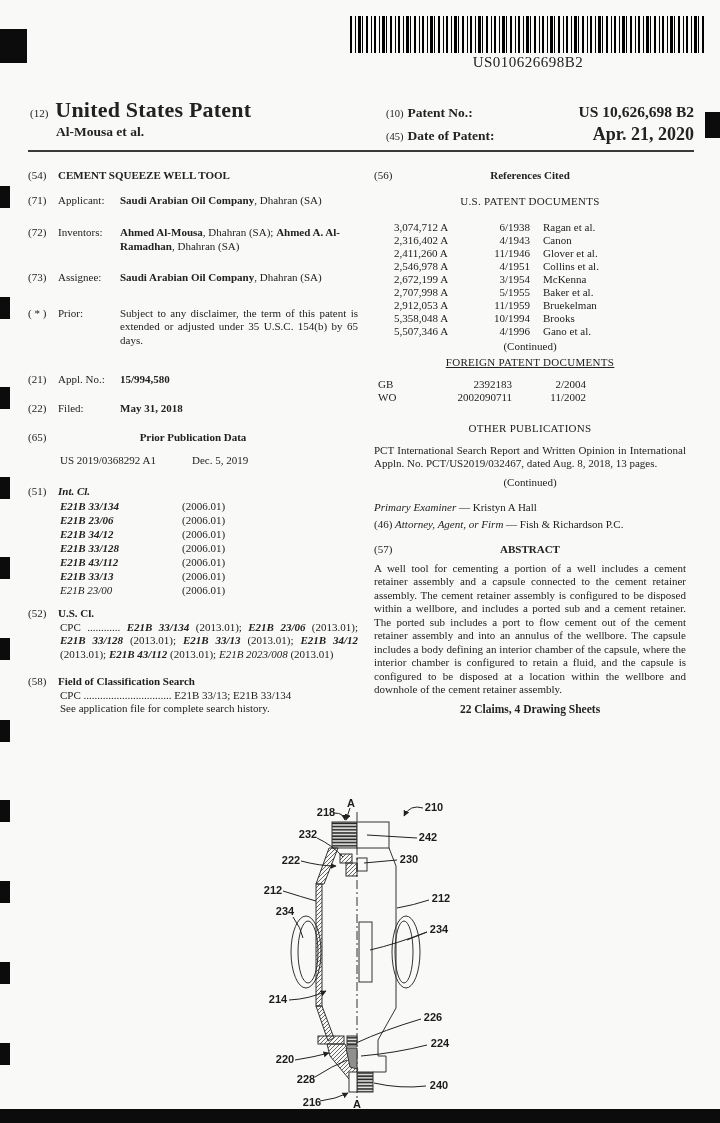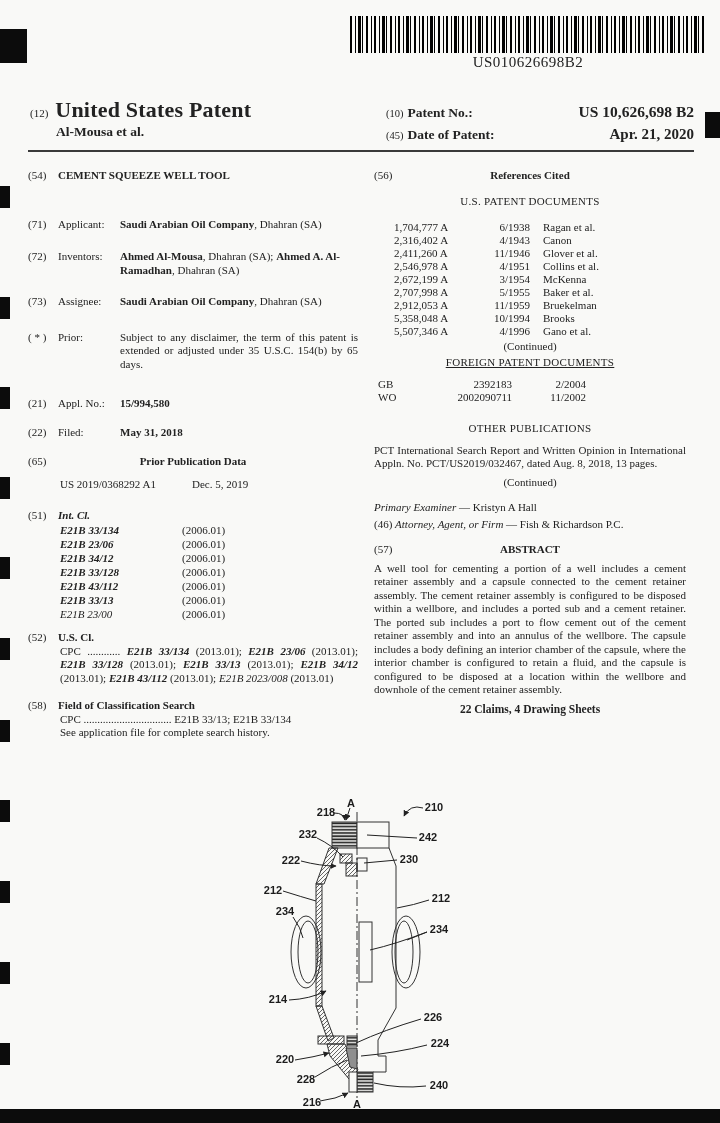--- a/index.html
+++ b/index.html
@@ -94,33 +94,33 @@
   </div>
   <div class="hdr-right">
     <div class="hdr-row">
       <span class="kicker">(10)</span>
       <span class="hdr-lbl">Patent No.:</span>
       <span class="hdr-val">US 10,626,698 B2</span>
     </div>
     <div class="hdr-row">
       <span class="kicker">(45)</span>
       <span class="hdr-lbl">Date of Patent:</span>
-      <span class="hdr-val" style="font-size:15px;">Apr. 21, 2020</span>
+      <span class="hdr-val" style="font-size:18px;">Apr. 21, 2020</span>
     </div>
   </div>
   <div class="rule"></div>
 
   <div class="col-left">
 
     <div class="item">
       <span class="num">(54)</span>
       <span class="val b">CEMENT SQUEEZE WELL TOOL</span>
     </div>
 
-    <div class="item" style="margin-top:35px;">
+    <div class="item" style="margin-top:11px;">
       <span class="num">(71)</span>
       <span class="lbl">Applicant:</span>
       <span class="val"><span class="b">Saudi Arabian Oil Company</span><span>, Dhahran (SA)</span></span>
     </div>
 
     <div class="item" style="margin-top:19px;">
       <span class="num">(72)</span>
       <span class="lbl">Inventors:</span>
       <span class="val"><span class="b">Ahmed Al-Mousa</span><span>, Dhahran (SA); </span><span class="b">Ahmed A. Al-Ramadhan</span><span>, Dhahran (SA)</span></span>
     </div>
@@ -212,21 +212,21 @@
   <div class="col-right">
 
     <div class="headrow">
       <span class="num">(56)</span>
       <div class="hd">References Cited</div>
     </div>
     <div class="caps-head" style="margin-top:12px;">U.S. PATENT DOCUMENTS</div>
 
     <div style="margin-top:13px;">
       <div class="refrow">
-          <span class="rno">1,704,777 A</span>
+          <span class="rno">3,074,712 A</span>
           <span class="rdate">6/1938</span>
           <span class="rname">Ragan et al.</span>
         </div>
       <div class="refrow">
           <span class="rno">2,316,402 A</span>
           <span class="rdate">4/1943</span>
           <span class="rname">Canon</span>
         </div>
       <div class="refrow">
           <span class="rno">2,411,260 A</span>

